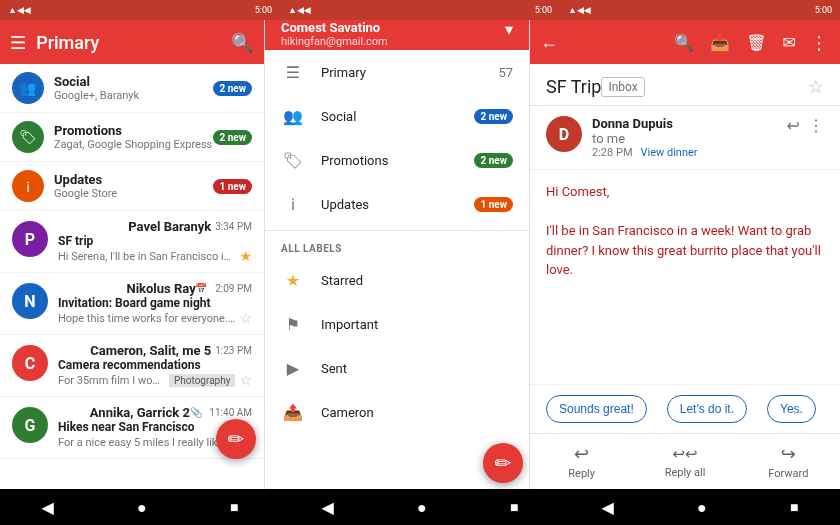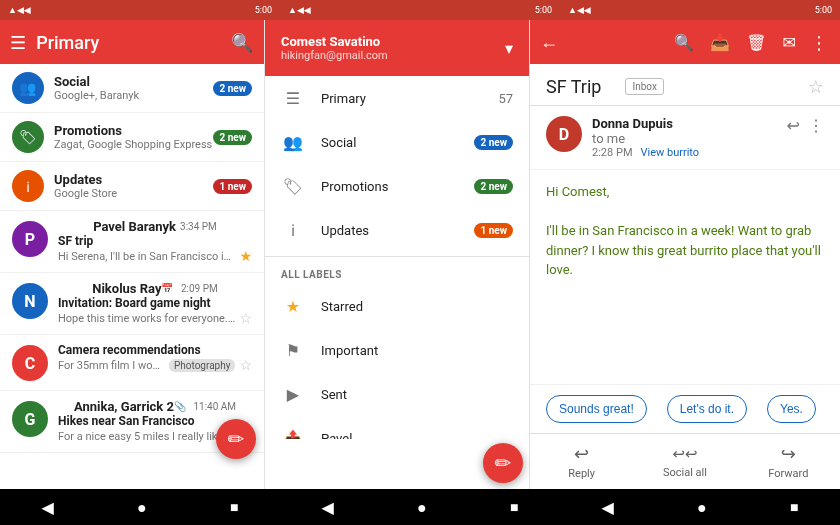--- a/index.html
+++ b/index.html
@@ -101,21 +101,21 @@
       align-items: center;
       justify-content: center;
       color: #fff;
       font-size: 16px;
       font-weight: bold;
       margin-right: 10px;
       flex-shrink: 0;
       margin-top: 2px;
     }
     .email-content { flex: 1; min-width: 0; }
-    .email-header { display: flex; justify-content: center; align-items: center; }
+    .email-header { display: flex; justify-content: flex-end; align-items: center; }
     .email-sender { font-size: 13px; font-weight: bold; color: #212121; }
     .email-time { font-size: 10px; color: #757575; white-space: nowrap; margin-left: 4px; }
     .email-subject { font-size: 12px; font-weight: bold; color: #212121; }
     .email-preview { font-size: 11px; color: #757575; overflow: hidden; white-space: nowrap; text-overflow: ellipsis; max-width: 180px; }
     .email-meta { display: flex; align-items: center; gap: 4px; }
     .star-icon { color: #f9a825; font-size: 14px; }
     .star-empty { color: #bdbdbd; font-size: 14px; }
 
     .fab {
       position: absolute;
@@ -207,26 +207,26 @@
     }
     .detail-header {
       padding: 12px 16px 8px;
       display: flex;
       align-items: center;
       justify-content: space-between;
       border-bottom: 1px solid #e0e0e0;
     }
     .detail-subject { font-size: 18px; font-weight: 400; color: #212121; }
     .inbox-badge {
-      font-size: 10px;
+      font-size: 12px;
       padding: 2px 6px;
       border: 1px solid #bdbdbd;
       border-radius: 3px;
       color: #757575;
-      margin-left: 24px;
+      margin-left: 0;
     }
     .detail-star { color: #bdbdbd; font-size: 18px; }
 
     .email-detail-sender {
       display: flex;
       align-items: flex-start;
       padding: 10px 16px;
       border-bottom: 1px solid #f0f0f0;
     }
     .sender-avatar {
@@ -245,21 +245,21 @@
     }
     .sender-info { flex: 1; }
     .sender-name { font-size: 13px; font-weight: bold; color: #212121; }
     .sender-to { font-size: 13px; color: #757575; }
     .sender-time { font-size: 11px; color: #757575; }
     .sender-actions { display: flex; gap: 8px; color: #757575; font-size: 16px; }
 
     .email-body {
       padding: 12px 16px;
       font-size: 13px;
-      color: #4d7c0f;
+      color: #b91c1c;
       line-height: 1.5;
       flex: 1;
     }
 
     .quick-replies {
       display: flex;
       gap: 20px;
       padding: 10px 16px;
       border-top: 1px solid #f0f0f0;
     }
@@ -300,21 +300,21 @@
       background: #000;
       display: flex;
       align-items: center;
       justify-content: space-around;
     }
 
     .chip-label {
       display: inline-block;
       font-size: 10px;
       background: #e0e0e0;
-      border-radius: 6px;
+      border-radius: 0;
       padding: 1px 5px;
       color: #555;
     }
   </style>
 </head>
 <body>
 
 <div style="display:flex; height:20px;">
   <div style="flex:1; background:#c0392b; display:flex; align-items:center; justify-content:space-between; padding:0 8px; font-size:9px; color:#fff;">
     <span>▲◀◀</span>
@@ -398,20 +398,24 @@
           <div class="email-meta">
             <span class="email-preview">Hope this time works for everyone. I'm...</span>
             <span class="star-empty">☆</span>
           </div>
         </div>
       </div>
 
       <div class="email-item">
         <div class="email-avatar" style="background:#e53935;">C</div>
         <div class="email-content">
+          <div class="email-header">
+            <span class="email-sender">Cameron, Salit, me 5</span>
+            <span class="email-time">1:23 PM</span>
+          </div>
           <div class="email-subject">Camera recommendations</div>
           <div class="email-meta" style="display:flex;align-items:center;">
             <span class="email-preview" style="max-width:130px;">For 35mm film I would re...</span>
             <span class="chip-label">Photography</span>
             <span class="star-empty">☆</span>
           </div>
         </div>
       </div>
 
       <div class="email-item">
@@ -433,21 +437,21 @@
       </div>
 
       <div class="fab">
         <span>✏</span>
       </div>
     </div>
   </div>
 
   <div class="panel-middle">
 
-    <div style="height:56px; background:#e53935; display:flex; align-items:center; padding:0 16px;">
+    <div style="height:30px; background:#e53935; display:flex; padding:0 16px;">
       <div style="flex:1;">
         <div style="color:#fff; font-size:13px; font-weight:bold;">Comest Savatino</div>
         <div style="color:rgba(255,255,255,0.8); font-size:11px;">hikingfan@gmail.com</div>
       </div>
       <span style="color:#fff; font-size:16px;">▾</span>
     </div>
 
     <div style="flex:1; overflow-y:auto;">
 
       <div class="drawer-item">
@@ -487,21 +491,21 @@
         <span class="drawer-item-label">Important</span>
       </div>
 
       <div class="drawer-item">
         <div class="drawer-item-icon">▶</div>
         <span class="drawer-item-label">Sent</span>
       </div>
 
       <div class="drawer-item">
         <div class="drawer-item-icon">📤</div>
-        <span class="drawer-item-label">Pavel</span>
+        <span class="drawer-item-label">Cameron</span>
       </div>
 
     </div>
 
     <div style="position:relative; height:50px;">
       <div class="fab" style="bottom:6px; right:6px;">
         <span>✏</span>
       </div>
     </div>
   </div>
@@ -526,21 +530,21 @@
       <span class="detail-star">☆</span>
     </div>
 
     <div class="email-detail-sender">
       <div class="sender-avatar">D</div>
       <div class="sender-info">
         <div class="sender-name">Donna Dupuis</div>
         <div class="sender-to">to me</div>
         <div style="display:flex;gap:8px;align-items:center;">
           <span class="sender-time">2:28 PM</span>
-          <span style="font-size:11px; color:#1565c0; cursor:pointer;">View burrito</span>
+          <span style="font-size:11px; color:#1565c0; cursor:pointer;">View dinner</span>
         </div>
       </div>
       <div class="sender-actions">
         <span style="cursor:pointer;">↩</span>
         <span style="cursor:pointer;">⋮</span>
       </div>
     </div>
 
     <div class="email-body">
       <p>Hi Comest,</p>
@@ -554,21 +558,21 @@
       <button class="quick-reply-btn">Yes.</button>
     </div>
 
     <div class="reply-bar">
       <div class="reply-action">
         <span class="reply-action-icon">↩</span>
         <span class="reply-action-label">Reply</span>
       </div>
       <div class="reply-action">
         <span class="reply-action-icon" style="font-size:15px;">↩↩</span>
-        <span class="reply-action-label">Social all</span>
+        <span class="reply-action-label">Reply all</span>
       </div>
       <div class="reply-action">
         <span class="reply-action-icon">↪</span>
         <span class="reply-action-label">Forward</span>
       </div>
     </div>
   </div>
 
 </div>
 

